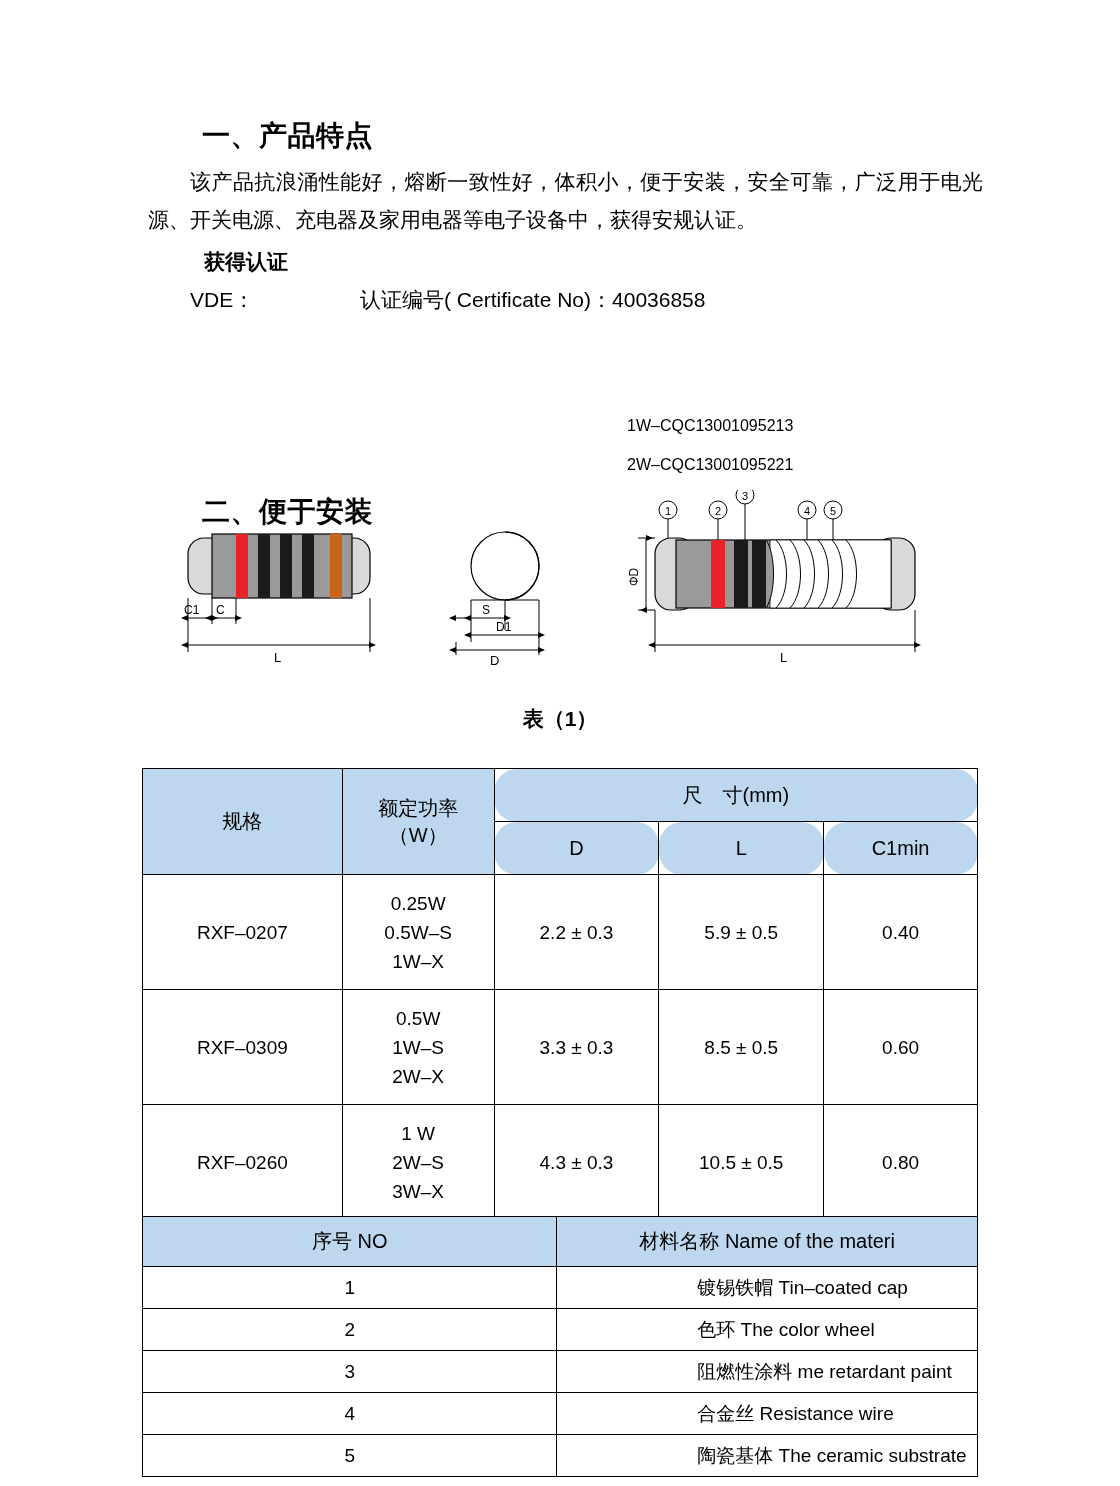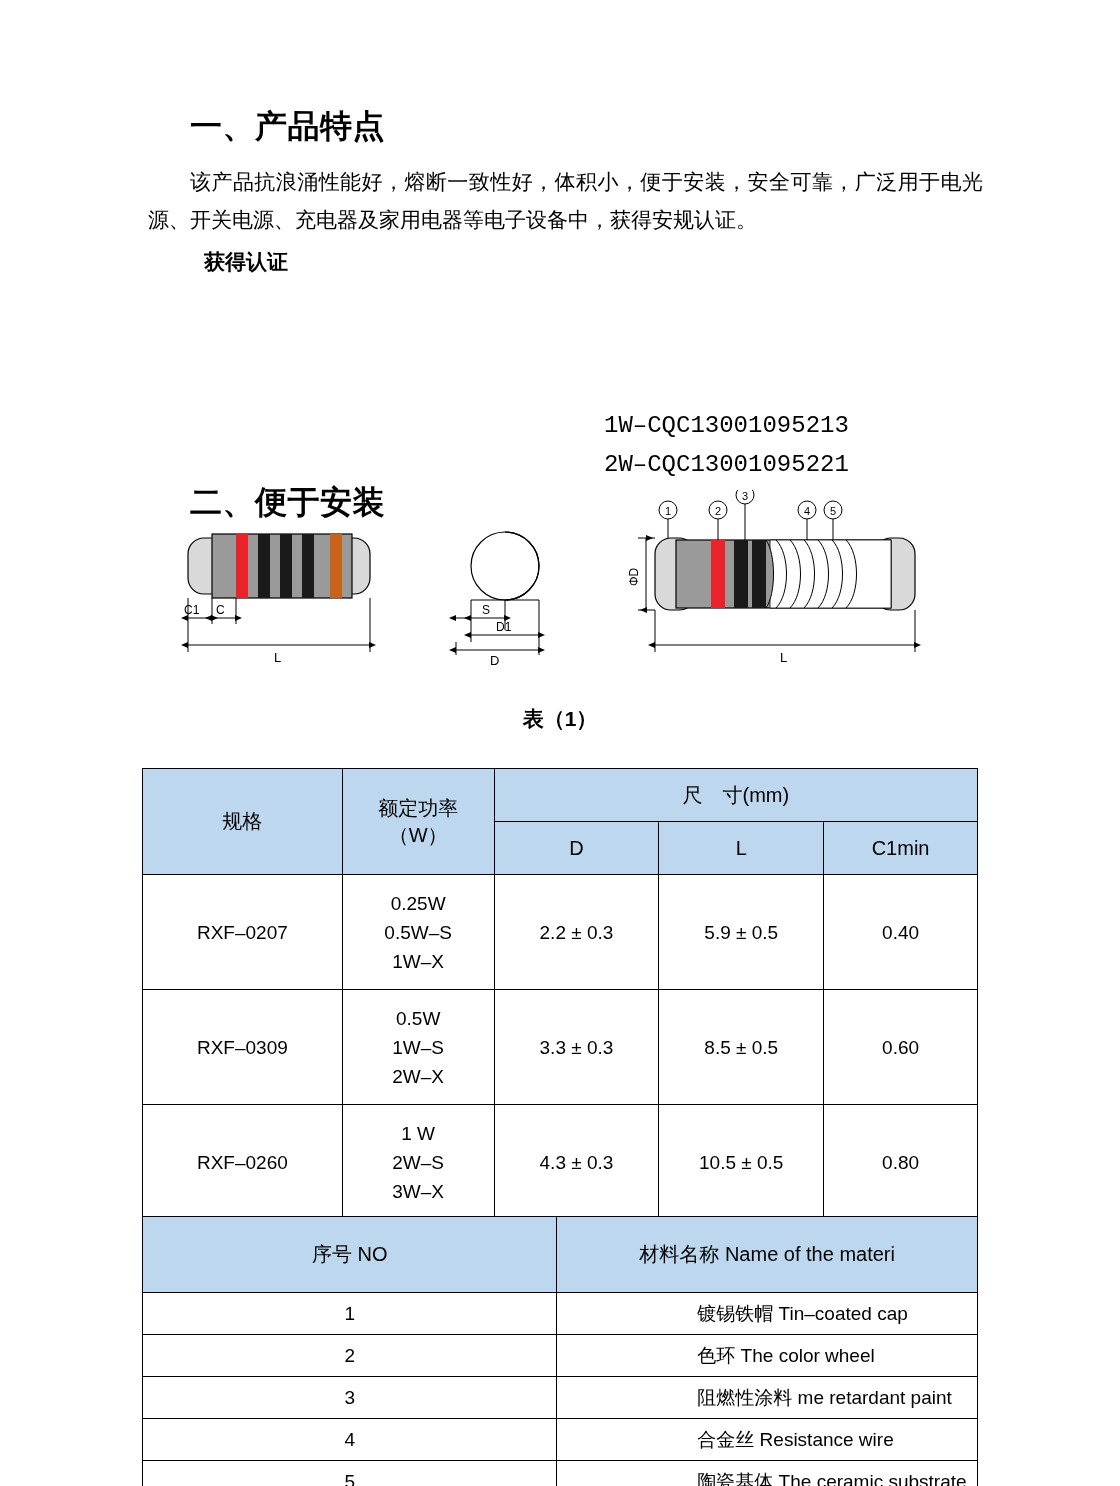--- a/index.html
+++ b/index.html
@@ -17,23 +17,23 @@
   }
   .page {
     position: relative;
     width: 1120px;
     height: 1486px;
     padding: 0;
   }
 
   
   .sec-heading {
-    font-size: 32px;
+    font-size: 28px;
     font-weight: bold;
-    margin: 0;
+    margin: 12px;
     letter-spacing: 0.5px;
   }
   #sec1-heading { position: absolute; left: 190px; top: 105px; }
   #sec2-heading { position: absolute; left: 190px; top: 481px; }
 
   
   .intro {
     position: absolute;
     left: 148px;
     top: 163px;
@@ -61,26 +61,25 @@
   }
   .cert-table td {
     padding: 0 0 11px 0;
     vertical-align: top;
     white-space: nowrap;
   }
   .cert-table td.label { width: 170px; }
   .cert-table td.value { }
   .cert-extra {
     position: absolute;
-    left: 604px;
+    left: 627px;
     top: 406px;
-    font-size: 24px;
+    font-size: 16px;
     line-height: 39px;
     white-space: nowrap;
-    font-family: Liberation Mono, monospace;
   }
 
   
   .drawings {
     position: absolute;
     left: 160px;
     top: 490px;
     width: 790px;
     height: 215px;
   }
@@ -108,40 +107,46 @@
     vertical-align: middle;
     font-weight: normal;
   }
   table.data thead th {
     background: #bdd7ee;
     font-size: 20px;
     padding: 7px 4px;
   }
   #spec-table { left: 142px; top: 768px; width: 836px; }
   #spec-table td { height: 112px; line-height: 29px; }
-  #spec-table .dim-head { height: 38px; }
+  #spec-table .dim-head { height: 38px; border-radius: 23px; }
 
   #mat-table { left: 142px; top: 1216px; width: 836px; }
-  #mat-table thead th { padding: 24px 4px; }
+  #mat-table thead th { padding: 11px 4px; }
   #mat-table td { height: 39px; font-size: 19px; }
   #mat-table td.name { text-align: left; padding-left: 140px; margin-top: 14px; }
 </style>
 </head>
 <body>
 
 <div class="page">
 
   <div class="sec-heading" id="sec1-heading">一、产品特点</div>
 
   <div class="intro">该产品抗浪涌性能好，熔断一致性好，体积小，便于安装，安全可靠，广泛用于电光源、开关电源、充电器及家用电器等电子设备中，获得安规认证。</div>
 
   <div class="cert-title">获得认证</div>
 
   <table class="cert-table">
     <tbody>
+        <tr>
+      <td class="label">VDE：</td>
+      <td class="value">
+        <span>认证编号( Certificate No)：</span><span>40036858</span>
+      </td>
+    </tr>
   </tbody>
     </table>
 
   <div class="cert-extra">
     <div>1W–CQC13001095213</div>
     <div>2W–CQC13001095221</div>
   </div>
 
   <div class="sec-heading" id="sec2-heading">二、便于安装</div>
 

